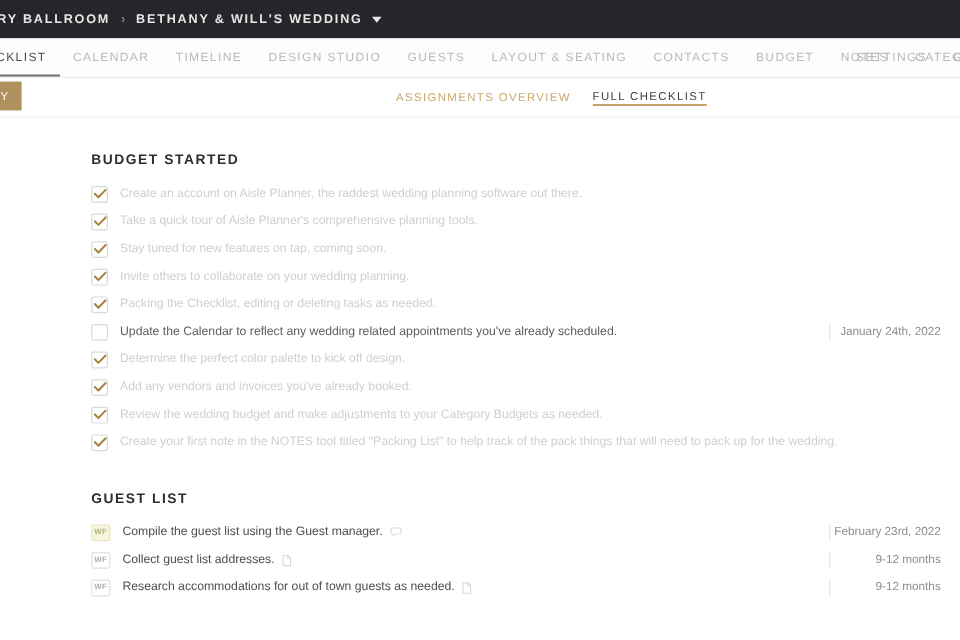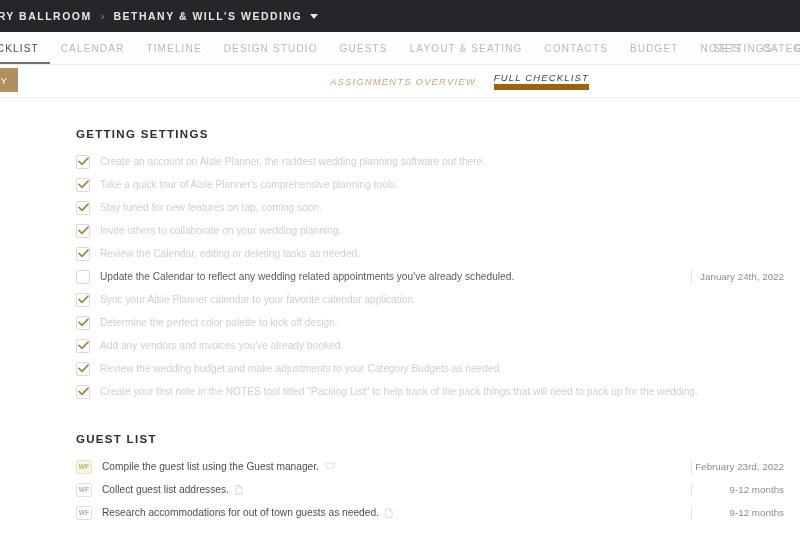--- a/index.html
+++ b/index.html
@@ -118,25 +118,24 @@
     display: flex;
     align-items: center;
     gap: 18px;
   }
   .subtab {
     font-size: 9.5px;
     letter-spacing: 1.15px;
     color: #c9a86a;
     cursor: pointer;
     white-space: nowrap;
-    font-style: italic;
   }
   .subtab.active {
     color: #3f3f42;
-    border-bottom: 6px solid #a16207;
+    border-bottom: 1px solid #a16207;
     padding-bottom: 1px;
   }
 
   
   .content {
     padding: 0 0 0 76px;
     position: relative;
   }
   .section-title {
     font-size: 11.5px;
@@ -262,21 +261,21 @@
 <div class="subnav">
   <button class="cat-btn">ORY</button>
   <div class="subtabs">
     <div class="subtab">ASSIGNMENTS OVERVIEW</div>
     <div class="subtab active">FULL CHECKLIST</div>
   </div>
 </div>
 
 <div class="content">
 
-  <div class="section-title">GETTING SETTINGS</div>
+  <div class="section-title">BUDGET STARTED</div>
   <div id="gs-list">
       <div class="task-row">
         <div class="task-main">
           <div class="cbox">
             <svg width="11" height="9" viewBox="0 0 11 9">
               <path d="M1 4.4 L4 7.4 L10 1.2" fill="none" stroke="#a8843f" stroke-width="1.7" stroke-linecap="round" stroke-linejoin="round"></path>
             </svg>
           </div>
           <span class="task-text">Create an account on Aisle Planner, the raddest wedding planning software out there.</span>
         </div>
@@ -311,40 +310,30 @@
           <span class="task-text">Invite others to collaborate on your wedding planning.</span>
         </div>
       </div>
       <div class="task-row">
         <div class="task-main">
           <div class="cbox">
             <svg width="11" height="9" viewBox="0 0 11 9">
               <path d="M1 4.4 L4 7.4 L10 1.2" fill="none" stroke="#a8843f" stroke-width="1.7" stroke-linecap="round" stroke-linejoin="round"></path>
             </svg>
           </div>
-          <span class="task-text">Review the Calendar, editing or deleting tasks as needed.</span>
+          <span class="task-text">Packing the Checklist, editing or deleting tasks as needed.</span>
         </div>
       </div>
       <div class="task-row">
         <div class="task-main">
           <div class="cbox"></div>
           <span class="task-text todo">Update the Calendar to reflect any wedding related appointments you've already scheduled.</span>
         </div>
         <div class="divider-v"></div>
         <div class="task-date">January 24th, 2022</div>
-      </div>
-      <div class="task-row">
-        <div class="task-main">
-          <div class="cbox">
-            <svg width="11" height="9" viewBox="0 0 11 9">
-              <path d="M1 4.4 L4 7.4 L10 1.2" fill="none" stroke="#a8843f" stroke-width="1.7" stroke-linecap="round" stroke-linejoin="round"></path>
-            </svg>
-          </div>
-          <span class="task-text">Sync your Aisle Planner calendar to your favorite calendar application.</span>
-        </div>
       </div>
       <div class="task-row">
         <div class="task-main">
           <div class="cbox">
             <svg width="11" height="9" viewBox="0 0 11 9">
               <path d="M1 4.4 L4 7.4 L10 1.2" fill="none" stroke="#a8843f" stroke-width="1.7" stroke-linecap="round" stroke-linejoin="round"></path>
             </svg>
           </div>
           <span class="task-text">Determine the perfect color palette to kick off design.</span>
         </div>

